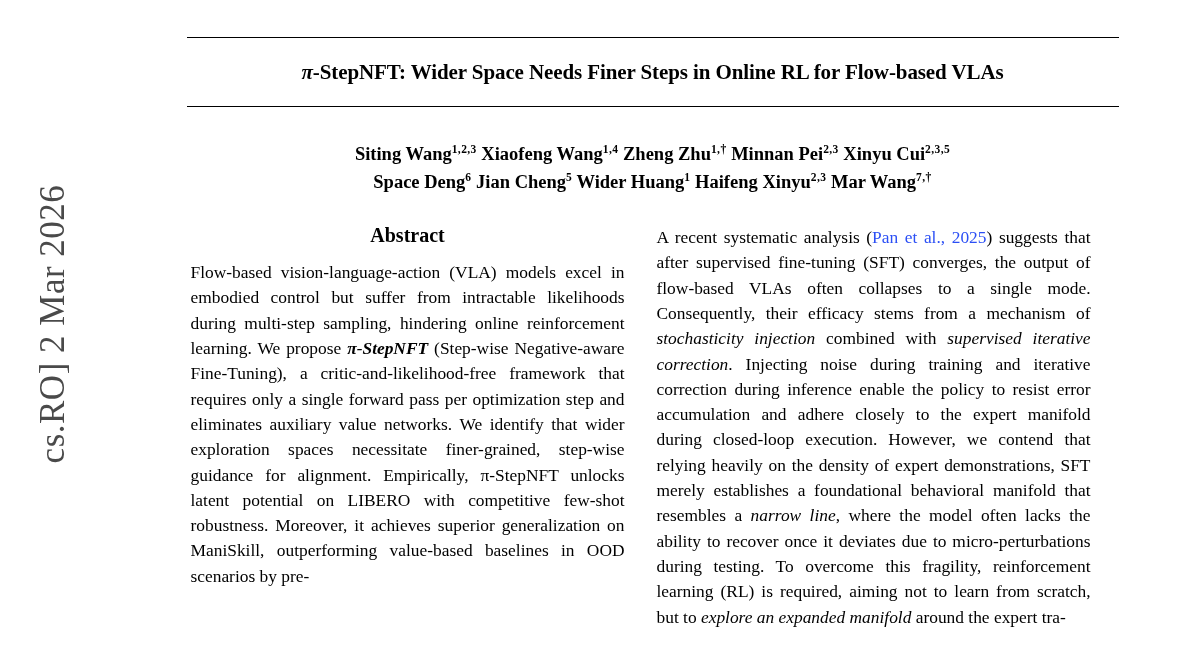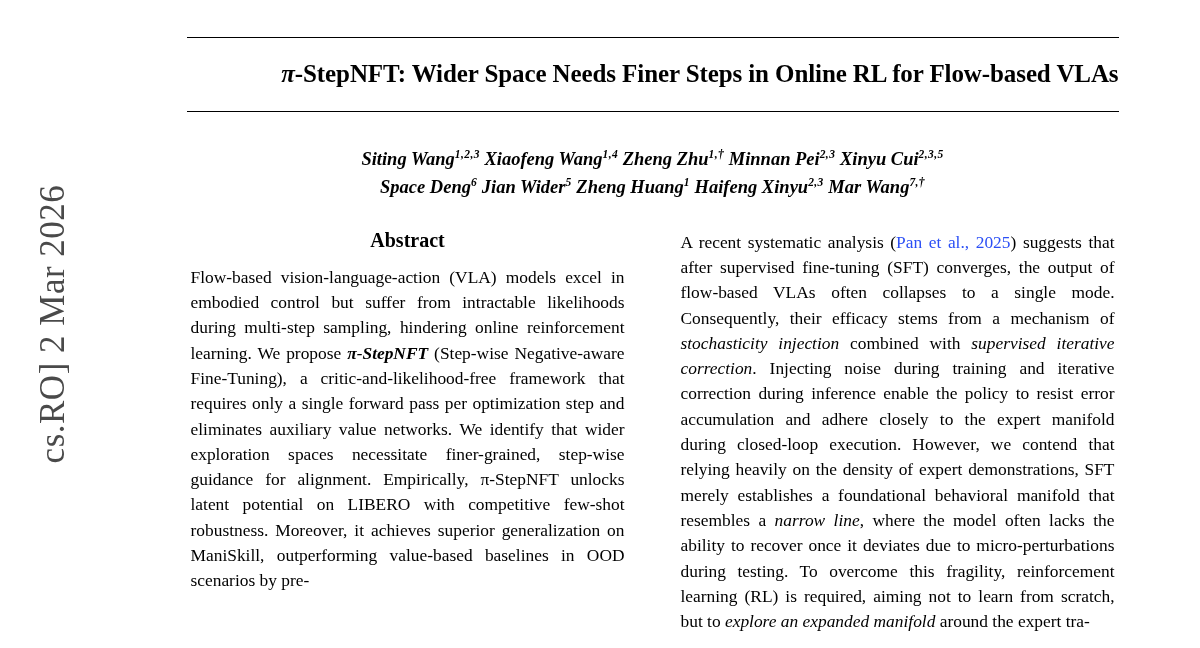--- a/index.html
+++ b/index.html
@@ -51,49 +51,48 @@
     margin: 0 auto;
     border: none;
     border-top: 1.6px solid #000;
   }
   .rule-top { margin-top: 37px; }
   .rule-bottom { margin-top: 22px; }
 
   .title {
     width: 932px;
     margin: 22px auto 0 auto;
-    text-align: right;
-    font-size: 25px;
+    text-align: center;
+    font-size: 21px;
     font-weight: bold;
     letter-spacing: -0.1px;
     line-height: 1.15;
   }
   .title .pi { font-family: "Liberation Serif", serif; font-style: italic; }
 
   .authors {
     width: 880px;
     margin: 34px auto 0 auto;
     text-align: center;
     font-size: 18.5px;
     font-weight: bold;
     line-height: 1.5;
-    font-style: italic;
   }
   .authors sup {
     font-size: 11.5px;
     font-weight: bold;
     vertical-align: super;
     letter-spacing: 0.4px;
   }
 
   .columns {
     width: 932px;
     margin: 24px auto 0 auto;
     display: flex;
-    gap: 48px;
+    gap: 24px;
   }
   .col {
     width: 442px;
     font-size: 17.4px;
     line-height: 1.455;
     text-align: justify;
     text-justify: inter-word;
     hyphens: auto;
   }
 
@@ -139,22 +138,22 @@
   <div class="authors">
     <div>
       <span><span>Siting Wang</span><sup>1,2,3</sup></span>
       <span><span>Xiaofeng Wang</span><sup>1,4</sup></span>
       <span><span>Zheng Zhu</span><sup>1,†</sup></span>
       <span><span>Minnan Pei</span><sup>2,3</sup></span>
       <span><span>Xinyu Cui</span><sup>2,3,5</sup></span>
     </div>
     <div>
       <span><span>Space Deng</span><sup>6</sup></span>
-      <span><span>Jian Wider</span><sup>5</sup></span>
-      <span><span>Zheng Huang</span><sup>1</sup></span>
+      <span><span>Jian Cheng</span><sup>5</sup></span>
+      <span><span>Wider Huang</span><sup>1</sup></span>
       <span><span>Haifeng Xinyu</span><sup>2,3</sup></span>
       <span><span>Mar Wang</span><sup>7,†</sup></span>
     </div>
   </div>
 
   <div class="columns">
     <div class="col">
       <div class="abstract-head">Abstract</div>
       <p><span>Flow-based vision-language-action (VLA) models excel in embodied control but suffer from intractable likelihoods during multi-step sampling, hindering online reinforcement learning. We propose </span><span class="bi">π-StepNFT</span><span> (Step-wise Negative-aware Fine-Tuning), a critic-and-likelihood-free framework that requires only a single forward pass per optimization step and eliminates auxiliary value networks. We identify that wider exploration spaces necessitate finer-grained, step-wise guidance for alignment. Empirically, π-StepNFT unlocks latent potential on LIBERO with competitive few-shot robustness. Moreover, it achieves superior generalization on ManiSkill, outperforming value-based baselines in OOD scenarios by pre-</span></p>
     </div>

